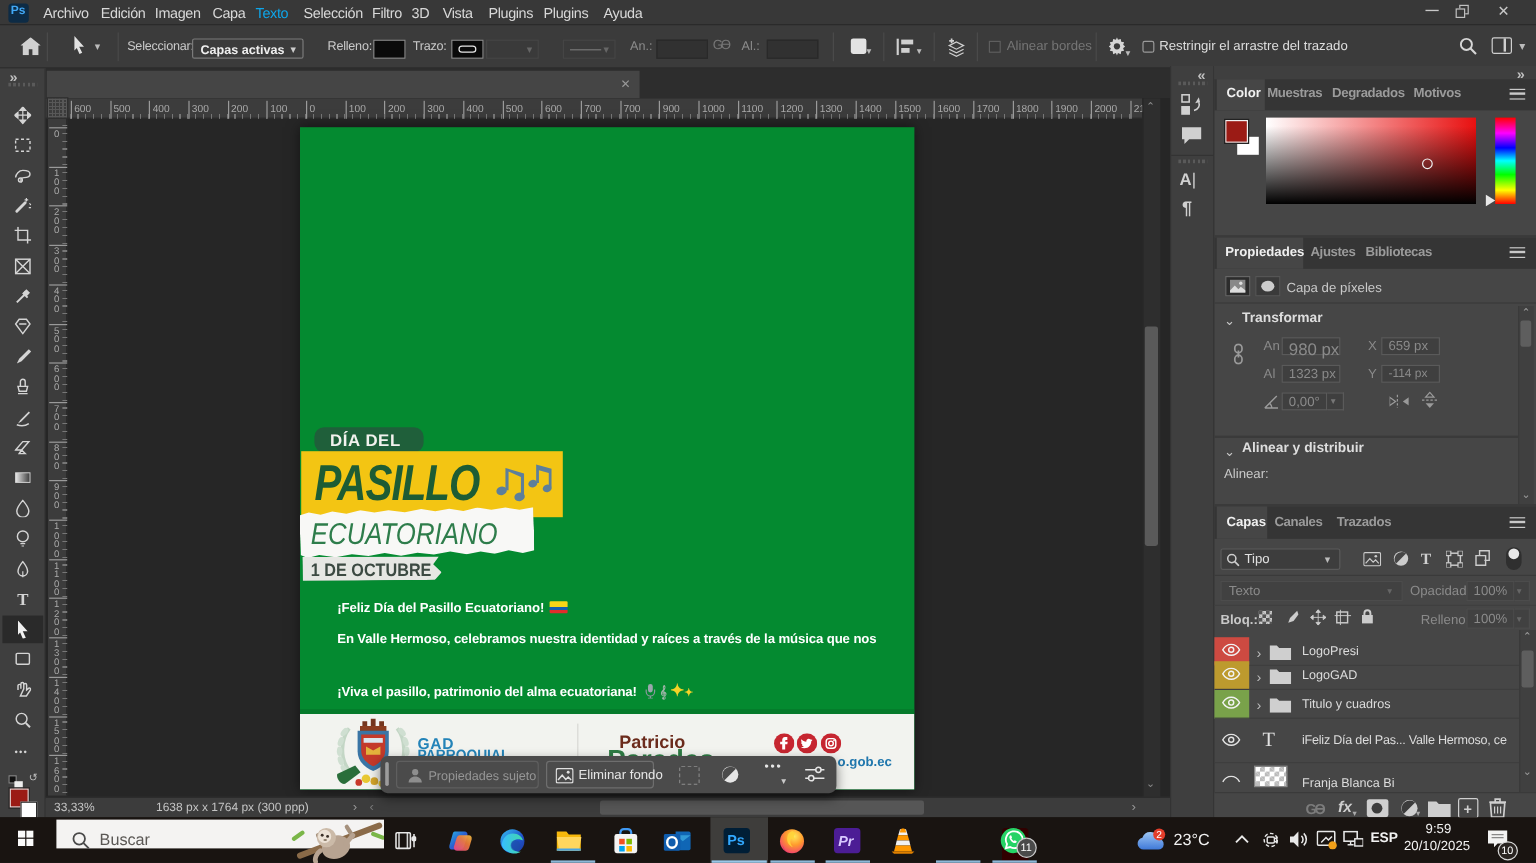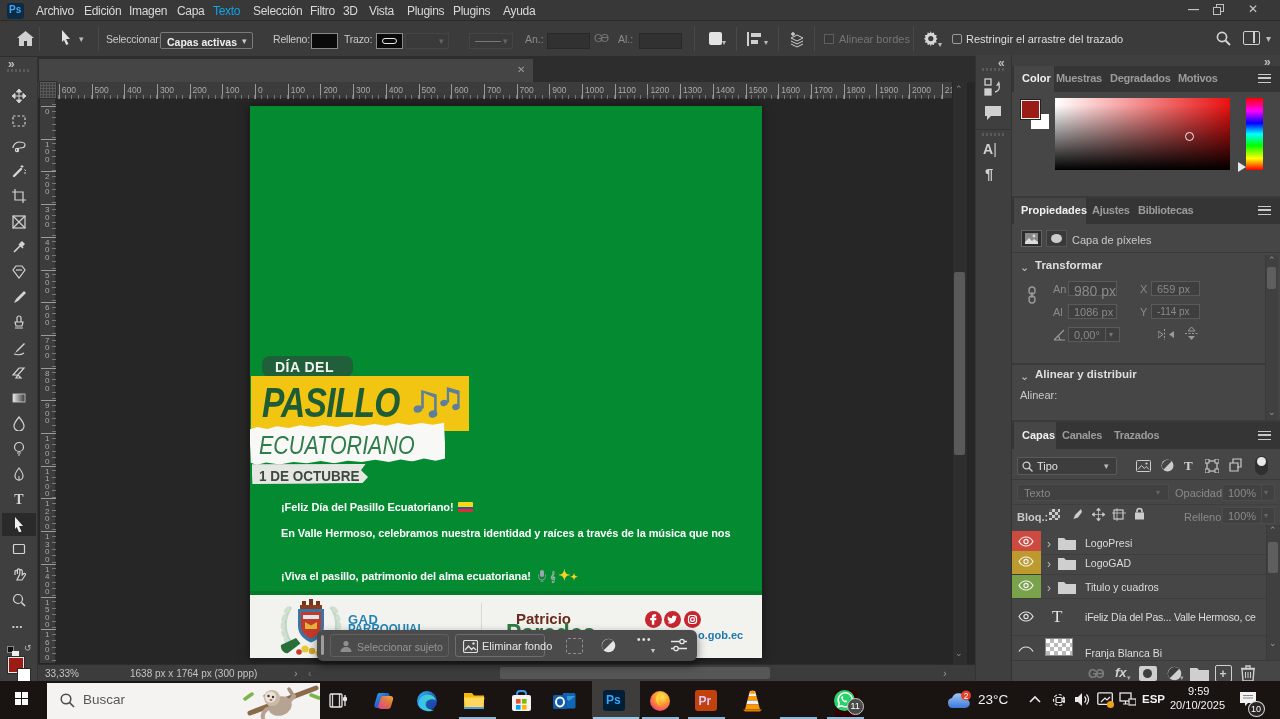--- a/index.html
+++ b/index.html
@@ -536,21 +536,21 @@
       <div style="position:absolute;left:41px;top:228px;white-space:nowrap;color:#8a8a8a;font-size:11px;">An</div>
       <div style="position:absolute;left:56px;top:226px;width:49px;height:15px;background:#3f3f3f;border:1px solid #5a5a5a;">
         <div style="position:absolute;left:5px;top:1px;white-space:nowrap;color:#8a8a8a;font-size:14px;">980 px</div>
       </div>
       <div style="position:absolute;left:128px;top:228px;white-space:nowrap;color:#8a8a8a;font-size:11px;">X</div>
       <div style="position:absolute;left:139px;top:226px;width:49px;height:15px;background:#3f3f3f;border:1px solid #5a5a5a;">
         <div style="position:absolute;left:5px;top:1px;white-space:nowrap;color:#8a8a8a;font-size:11px;">659 px</div>
       </div>
       <div style="position:absolute;left:41px;top:251px;white-space:nowrap;color:#8a8a8a;font-size:11px;">Al</div>
       <div style="position:absolute;left:56px;top:249px;width:49px;height:15px;background:#3f3f3f;border:1px solid #5a5a5a;">
-        <div style="position:absolute;left:5px;top:1px;white-space:nowrap;color:#8a8a8a;font-size:11px;">1086 px</div>
+        <div style="position:absolute;left:5px;top:1px;white-space:nowrap;color:#8a8a8a;font-size:11px;">1323 px</div>
       </div>
       <div style="position:absolute;left:128px;top:251px;white-space:nowrap;color:#8a8a8a;font-size:11px;">Y</div>
       <div style="position:absolute;left:139px;top:249px;width:49px;height:15px;background:#3f3f3f;border:1px solid #5a5a5a;">
         <div style="position:absolute;left:5px;top:1px;white-space:nowrap;color:#8a8a8a;font-size:10px;">-114 px</div>
       </div>
       <svg style="position:absolute;left:40px;top:274px" width="14" height="12" viewBox="0 0 14 12">
         <path d="M2 11L12 1M2 11h11M8 11a6 6 0 00-2-4" stroke="#9a9a9a" fill="none" stroke-width="1.2"></path>
       </svg>
       <div style="position:absolute;left:56px;top:272px;width:38px;height:15px;background:#3f3f3f;border:1px solid #5a5a5a;">
         <div style="position:absolute;left:5px;top:1px;white-space:nowrap;color:#8a8a8a;font-size:11px;">0,00°</div>
@@ -741,21 +741,21 @@
     </div>
 <div style="position:absolute;left:0px;top:681px;width:1280px;height:38px;background:#191411;">
       <svg style="position:absolute;left:15px;top:11px" width="13" height="13" viewBox="0 0 13 13">
         <g fill="#fbfbfb">
           <rect x="0" y="0" width="6" height="6"></rect>
           <rect x="7" y="0" width="6" height="6"></rect>
           <rect x="0" y="7" width="6" height="6"></rect>
           <rect x="7" y="7" width="6" height="6"></rect>
         </g>
       </svg>
-      <div style="position:absolute;left:47px;top:2px;width:273px;height:36px;background:#f4f3f2;">
+      <div style="position:absolute;left:47px;top:2px;width:273px;height:24px;background:#f4f3f2;">
         <svg style="position:absolute;left:13px;top:10px" width="15" height="15" viewBox="0 0 15 15">
           <circle cx="6" cy="6" r="4.8" fill="none" stroke="#4a4a4a" stroke-width="1.5"></circle>
           <path d="M9.6 9.6L14 14" stroke="#4a4a4a" stroke-width="1.5"></path>
         </svg>
         <div style="position:absolute;left:36px;top:9px;white-space:nowrap;color:#5a5754;font-size:13.5px;">Buscar</div>
         <svg style="position:absolute;left:195px;top:0px" width="78" height="37" viewBox="0 0 78 37">
 <path d="M8 30L74 5" stroke="#8a6a48" stroke-width="5" stroke-linecap="round"></path>
 <path d="M3 16l7-5M69 12l8 3" stroke="#7ab648" stroke-width="3.5" stroke-linecap="round"></path>
 <path d="M28 22l-5-9M52 14l-5-8" stroke="#a5917d" stroke-width="3.5" stroke-linecap="round"></path>
 <ellipse cx="38" cy="23" rx="12" ry="9.5" fill="#b7a391" transform="rotate(-20 38 23)"></ellipse>
@@ -839,21 +839,21 @@
             <stop offset="0.4" stop-color="#ff9b2d"></stop>
             <stop offset="0.8" stop-color="#f3466b"></stop>
             <stop offset="1" stop-color="#c42482"></stop>
           </radialGradient>
         </defs>
 <circle cx="11" cy="11" r="10" fill="url(#ff)"></circle>
 <path d="M11.5 2.5c-2 .5-3.5 2-4 3.5-1.5 4 0 8.5 4.5 10-2.8-2.3-3-5.8-1.3-7.5.6 1 1.8 1.4 2.8 1-1.7-1.8-1-4 .7-4.9-.9-.7-1.9-1.4-2.7-2.1z" fill="#ffd43a" opacity="0.9"></path>
 <path d="M3 14a9 9 0 004 6.5C4.5 18 3.8 16 3 14z" fill="#b0236e" opacity="0.6"></path>
       </svg>
       <div style="position:absolute;left:641.5px;top:35.5px;width:37px;height:2.5px;background:#8db8d8;"></div>
-      <div style="position:absolute;left:695px;top:9px;width:22px;height:21px;background:#c2410c;border-radius:3px;">
+      <div style="position:absolute;left:695px;top:9px;width:22px;height:21px;background:#4c1d95;border-radius:3px;font-style:italic;">
         <div style="position:absolute;left:3.5px;top:3.5px;white-space:nowrap;color:#d9c9ff;font-size:12px;font-weight:bold;">Pr</div>
       </div>
       <div style="position:absolute;left:687.5px;top:35.5px;width:37px;height:2.5px;background:#8db8d8;"></div>
       <svg style="position:absolute;left:742px;top:8px" width="21" height="23" viewBox="0 0 21 23">
 <path d="M8 2h5l1.5 5h-8z" fill="#f0f0f0"></path>
         <path d="M8.5 2.5C9 1 12 1 12.5 2.5l.7 2.2H7.8z" fill="#ff9800"></path>
 <path d="M6.5 7h8l1.2 4.5H5.3z" fill="#ff9800"></path>
 <path d="M5.3 11.5h10.4l1 4H4.3z" fill="#f0f0f0"></path>
 <path d="M4.3 15.5h12.4l1.3 5H3z" fill="#ff9800"></path>
 <path d="M1 20.5h19l-2 2H3z" fill="#e08000"></path>
@@ -918,21 +918,21 @@
         <div style="position:absolute;left:2px;top:1.5px;white-space:nowrap;color:#fff;font-size:9px;">10</div>
       </div>
     </div>
 <div style="position:absolute;left:317px;top:630px;width:380px;height:31px;background:#4b4b4b;border-radius:6px;box-shadow:0 4px 10px rgba(0,0,0,0.5);z-index:50;">
       <div style="position:absolute;left:4px;top:5px;width:3px;height:20px;background:#9c9c9c;border-radius:2px;"></div>
       <div style="position:absolute;left:13px;top:4px;width:119px;height:23px;border:1px solid #5f5f5f;border-radius:3px;">
         <svg style="position:absolute;left:8px;top:4px" width="14" height="14" viewBox="0 0 14 14">
           <circle cx="7" cy="4.5" r="2.6" fill="#8e8e8e"></circle>
           <path d="M1.5 13c0-3 2.5-5 5.5-5s5.5 2 5.5 5z" fill="#8e8e8e"></path>
         </svg>
-        <div style="position:absolute;left:26px;top:6px;white-space:nowrap;color:#969696;font-size:10.5px;">Seleccionar sujeto</div>
+        <div style="position:absolute;left:26px;top:6px;white-space:nowrap;color:#969696;font-size:10.5px;">Propiedades sujeto</div>
       </div>
       <div style="position:absolute;left:138px;top:4px;width:90px;height:23px;border:1px solid #6e6e6e;border-radius:3px;">
         <svg style="position:absolute;left:7px;top:5px" width="15" height="13" viewBox="0 0 15 13">
           <rect x="0.5" y="0.5" width="14" height="12" rx="1.5" fill="none" stroke="#e0e0e0" stroke-width="1.2"></rect>
           <path d="M2 10l3.5-4 3 3.5 2-2 2.5 2.5" stroke="#e0e0e0" fill="none" stroke-width="1.2"></path>
           <circle cx="10.5" cy="3.5" r="1.2" fill="#e0e0e0"></circle>
         </svg>
         <div style="position:absolute;left:26px;top:5px;white-space:nowrap;color:#e6e6e6;font-size:11px;">Eliminar fondo</div>
       </div>
       <div style="position:absolute;left:249px;top:8px;width:17px;height:16px;border:1.2px dashed #8e8e8e;border-radius:2px;"><path></path></div>

